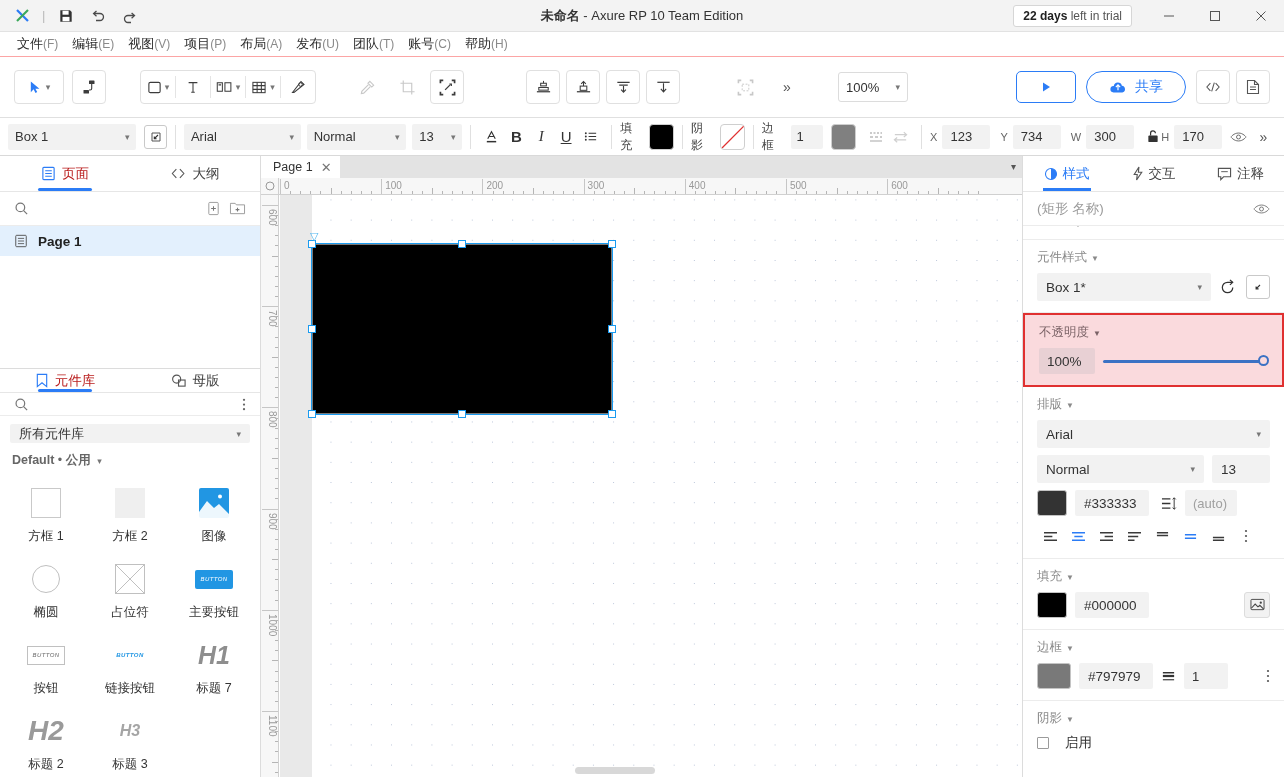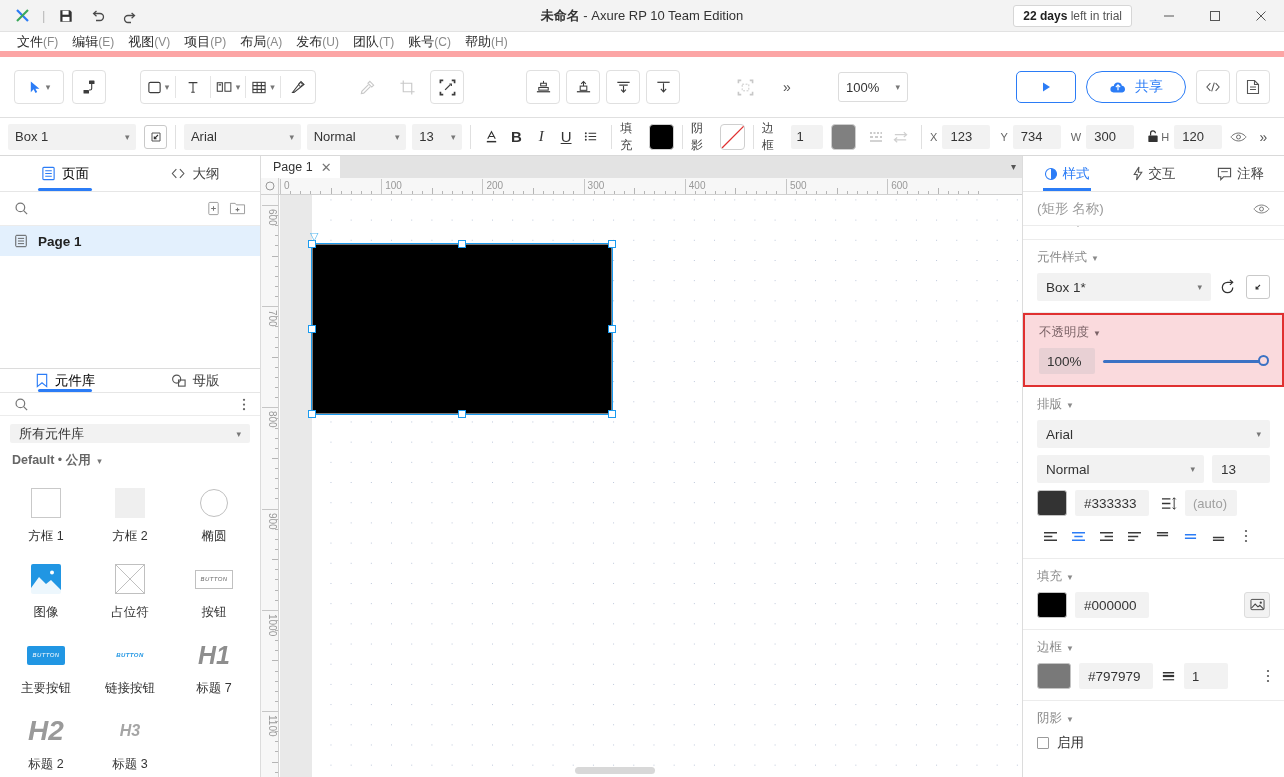--- a/index.html
+++ b/index.html
@@ -36,21 +36,21 @@
     border-radius:3px; padding:3px 9px; margin-right:14px; white-space:nowrap;
   }
   .trial b{ color:#222; font-weight:600; }
   .wbtn{ width:46px; height:32px; display:flex; align-items:center; justify-content:center;
     color:#555; cursor:pointer; }
 
   
   .menubar{
     position:absolute; left:0; top:32px; width:1284px; height:25px;
     background:#fff; display:flex; align-items:center; padding-left:10px;
-    border-bottom:6px solid #fca5a5;
+    border-bottom:1px solid #fca5a5;
   }
   .menu-item{
     font-size:13px; color:#2b2b2b; padding:3px 7px; cursor:pointer; border-radius:2px;
     white-space:nowrap;
   }
   .menu-item .mn{ color:#8a8a8a; font-size:12px; }
 
   
   .toolbar{
     position:absolute; left:0; top:57px; width:1284px; height:61px;
@@ -120,21 +120,21 @@
   .left{
     position:absolute; left:0; top:156px; width:261px; height:621px;
     background:#fff; border-right:1px solid #dcdcdc;
     display:flex; flex-direction:column;
   }
   .tabs{ display:flex; height:36px; border-bottom:1px solid #e6e6e6; }
   .tab{
     flex:1; display:flex; align-items:center; justify-content:center; gap:6px;
     font-size:13.5px; color:#444; cursor:pointer; position:relative;
   }
-  .tab.active{ color:#000000; }
+  .tab.active{ color:#b91c1c; }
   .tab.active:after{
     content:""; position:absolute; bottom:0; left:50%; transform:translateX(-50%);
     width:54px; height:3px; background:#2b7cf6; border-radius:2px;
   }
   .srow{
     height:34px; display:flex; align-items:center; padding:0 14px;
     border-bottom:1px solid #ececec; gap:8px;
   }
   .srow .grow{ flex:1; }
   .pg-list{ flex:1; }
@@ -264,21 +264,21 @@
   }
   .szfield{
     background:#f2f2f2; height:28px; border-radius:2px; display:flex; align-items:center;
     padding:0 9px; font-size:13.5px; color:#333; width:58px;
   }
   .alignrow{ display:flex; align-items:center; gap:2px; margin-top:9px; }
   .aico{ width:26px; height:22px; display:flex; align-items:center; justify-content:center;
     cursor:pointer; color:#3a3a3a; border-radius:3px;}
   .aico.on{ color:#2b7cf6; }
   .chk{ width:12px; height:12px; border:1px solid #9b9b9b; border-radius:1px; display:inline-block; }
-  .chkrow{ display:flex; align-items:center; gap:8px; font-size:13.5px; color:#333; cursor:pointer;}
+  .chkrow{ display:flex; align-items:center; gap:16px; font-size:13.5px; color:#333; cursor:pointer;}
   svg{ display:block; }
 </style>
 </head>
 <body>
 
 <div class="app">
 
   <div class="titlebar">
     <div class="tb-left">
       <div class="tb-logo">
@@ -602,21 +602,21 @@
       <span class="cv">300</span>
     </div>
     <div class="ibtn" style="width:18px">
       <svg width="12" height="13" viewBox="0 0 12 14">
           <rect x="1" y="6" width="10" height="7" rx="1" fill="#333"></rect>
           <path d="M3.4 6V3.6a2.6 2.6 0 0 1 5.2-.2" fill="none" stroke="#333" stroke-width="1.3"></path>
         </svg>
     </div>
     <div class="coord" style="margin-right:4px">
       <span class="ck">H</span>
-      <span class="cv">120</span>
+      <span class="cv">170</span>
     </div>
     <div class="ibtn">
       <svg width="17" height="12" viewBox="0 0 18 12">
           <path d="M1 6s3-4.2 8-4.2S17 6 17 6s-3 4.2-8 4.2S1 6 1 6z" fill="none" stroke="#666" stroke-width="1"></path>
           <circle cx="9" cy="6" r="2.1" fill="none" stroke="#666" stroke-width="1"></circle>
         </svg>
     </div>
     <div class="ibtn">
       <span style="font-size:14px;color:#555">»</span>
     </div>
@@ -732,55 +732,55 @@
         </div>
         <div class="lib-cell">
           <div class="lib-ico">
             <div style="width:30px;height:30px;background:#efefef"></div>
           </div>
           <div class="lib-name">方框 2</div>
         </div>
 
         <div class="lib-cell">
           <div class="lib-ico">
-            <div style="width:28px;height:28px;border:1px solid #c0c0c0;border-radius:50%"></div>
-          </div>
-          <div class="lib-name">椭圆</div>
-        </div>
-        <div class="lib-cell">
-          <div class="lib-ico">
             <svg width="30" height="30" viewBox="0 0 30 30">
                 <rect width="30" height="30" rx="2" fill="#2196e3"></rect>
                 <circle cx="21" cy="8.5" r="2" fill="#fff"></circle>
                 <path d="M0 24 L8 13 L15 20 L20 16 L30 26 V30 H0z" fill="#fff" opacity="0.92"></path>
               </svg>
           </div>
           <div class="lib-name">图像</div>
+        </div>
+        <div class="lib-cell">
+          <div class="lib-ico">
+            <div style="width:28px;height:28px;border:1px solid #c0c0c0;border-radius:50%"></div>
+          </div>
+          <div class="lib-name">椭圆</div>
         </div>
         <div class="lib-cell">
           <div class="lib-ico">
             <svg width="30" height="30" viewBox="0 0 30 30">
                 <rect x="0.5" y="0.5" width="29" height="29" fill="none" stroke="#c0c0c0"></rect>
                 <path d="M0.5 0.5 L29.5 29.5M29.5 0.5 L0.5 29.5" stroke="#c0c0c0"></path>
               </svg>
           </div>
           <div class="lib-name">占位符</div>
         </div>
 
         <div class="lib-cell">
           <div class="lib-ico">
+            <div style="width:38px;height:19px;background:#2196e3;border-radius:2px;display:flex;align-items:center;justify-content:center;font-size:6px;color:#fff;letter-spacing:0.4px">BUTTON</div>
+          </div>
+          <div class="lib-name">主要按钮</div>
+        </div>
+        <div class="lib-cell">
+          <div class="lib-ico">
             <div style="width:38px;height:19px;border:1px solid #c0c0c0;display:flex;align-items:center;justify-content:center;font-size:6px;color:#666;letter-spacing:0.4px">BUTTON</div>
           </div>
           <div class="lib-name">按钮</div>
-        </div>
-        <div class="lib-cell">
-          <div class="lib-ico">
-            <div style="width:38px;height:19px;background:#2196e3;border-radius:2px;display:flex;align-items:center;justify-content:center;font-size:6px;color:#fff;letter-spacing:0.4px">BUTTON</div>
-          </div>
-          <div class="lib-name">主要按钮</div>
         </div>
         <div class="lib-cell">
           <div class="lib-ico">
             <div style="width:38px;height:19px;display:flex;align-items:center;justify-content:center;font-size:6px;color:#2196e3;letter-spacing:0.4px;font-weight:bold">BUTTON</div>
           </div>
           <div class="lib-name">链接按钮</div>
         </div>
 
         <div class="lib-cell">
           <div class="lib-ico">

